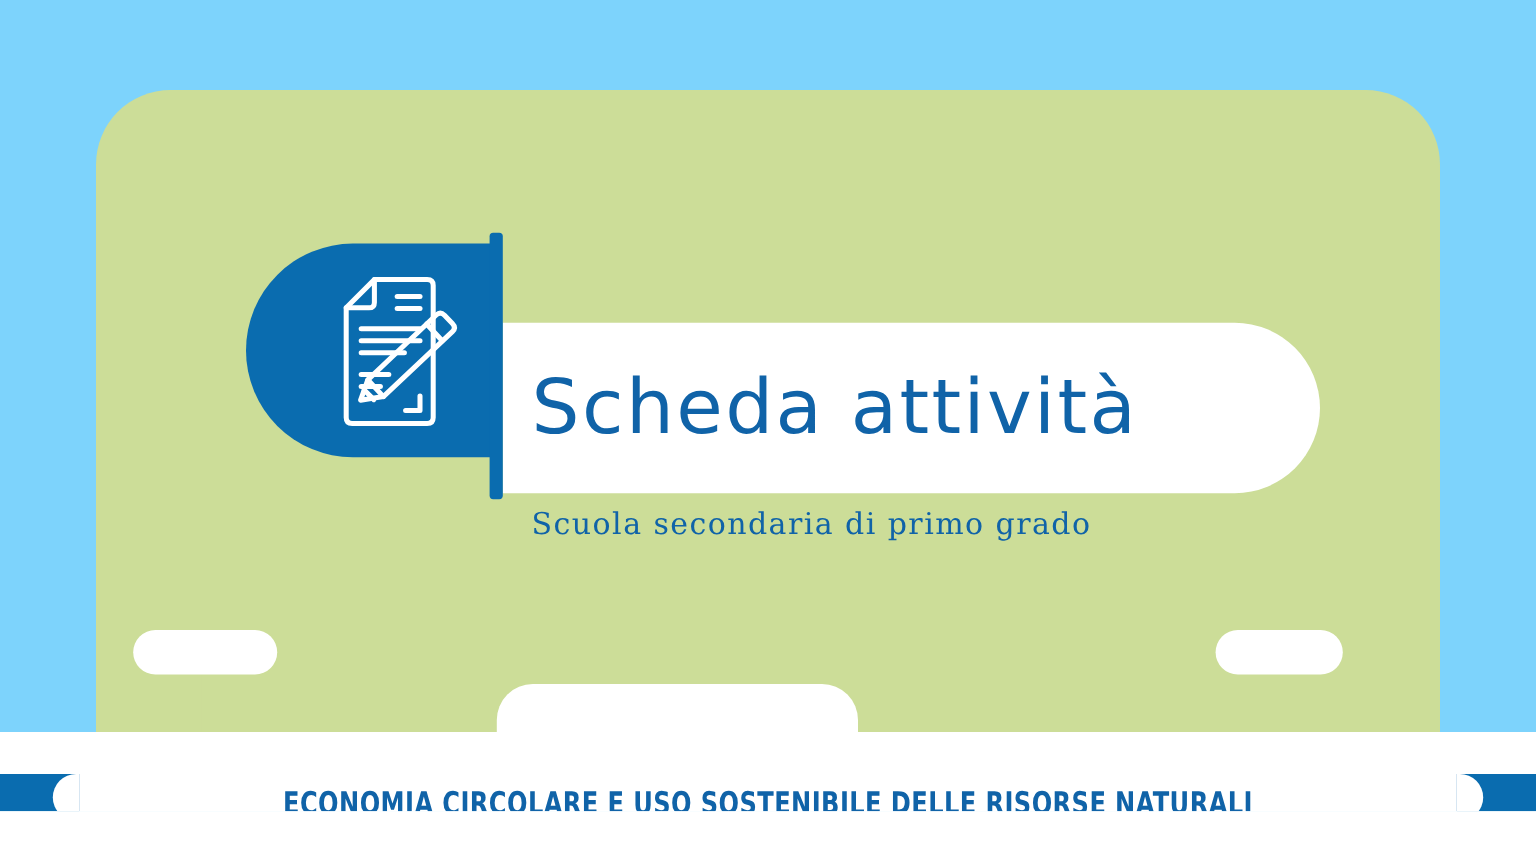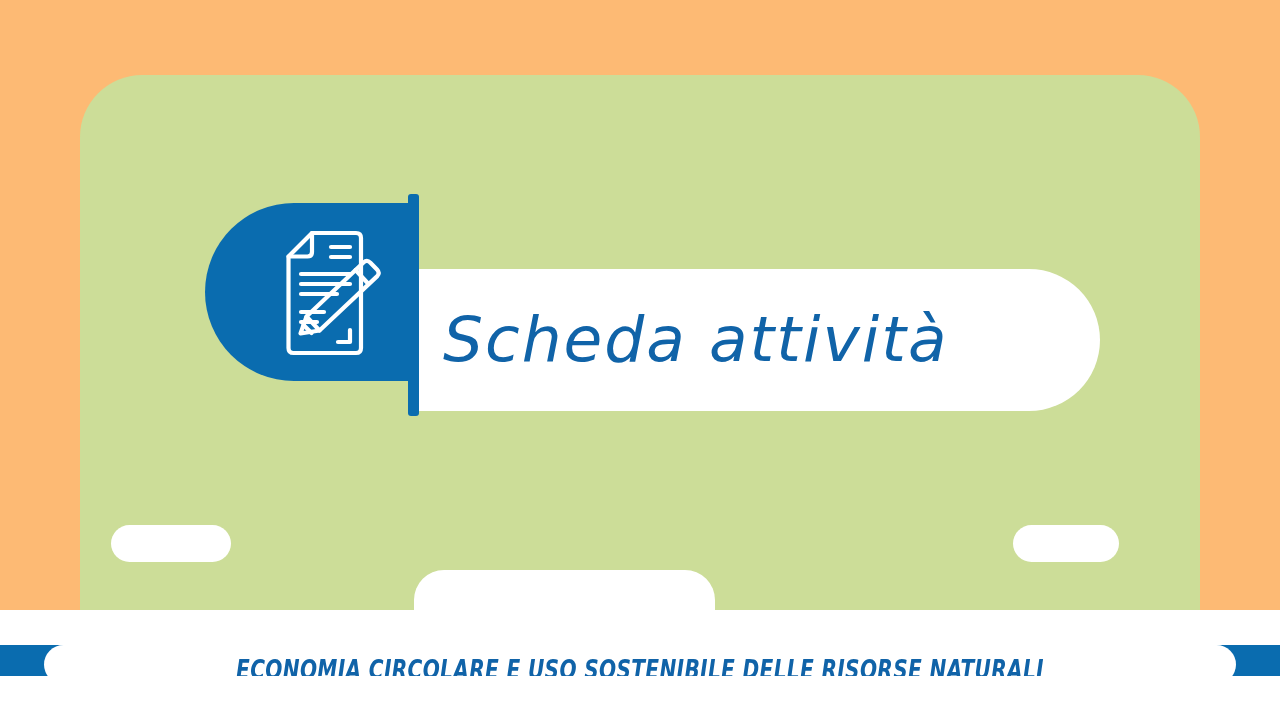--- a/index.html
+++ b/index.html
@@ -9,22 +9,21 @@
   }
   body {
     font-family: "DejaVu Sans", sans-serif;
   }
 
   #slide {
     position: relative;
     width: 1280px;
     height: 676px;
     overflow: hidden;
-    background: #fdba74;
-    font-style: italic;
+    background: #7dd3fc;
   }
 
   
   .green-card {
     position: absolute;
     left: 80px;
     top: 75px;
     width: 1120px;
     height: 545px;
     background: #CCDD98;
@@ -257,20 +256,21 @@
         <path d="M45.5 111.5 L51.5 94.5 L108.5 40.5 Q112 37.2 115.4 40.7 L122 47.5 Q125.4 51 122 54.4 L64.5 108.5 Z"></path>
         <path d="M51.5 94.5 L64.5 108.5"></path>
         <path d="M100.5 48 L113.5 62"></path>
         <path d="M48.5 103 L56.5 111"></path>
       </g>
     </svg>
   </div>
 
   <div class="title-text">Scheda attività</div>
 
+  <div class="subtitle-text">Scuola secondaria di primo grado</div>
 
   <div class="footer-band"></div>
   <div class="green-tab-notch-l"></div>
   <div class="green-tab-notch-r"></div>
 
   <div class="tab tab-left"></div>
   <div class="tab-notch tab-notch-left"></div>
   <div class="tab tab-right"></div>
   <div class="tab-notch tab-notch-right"></div>
 

